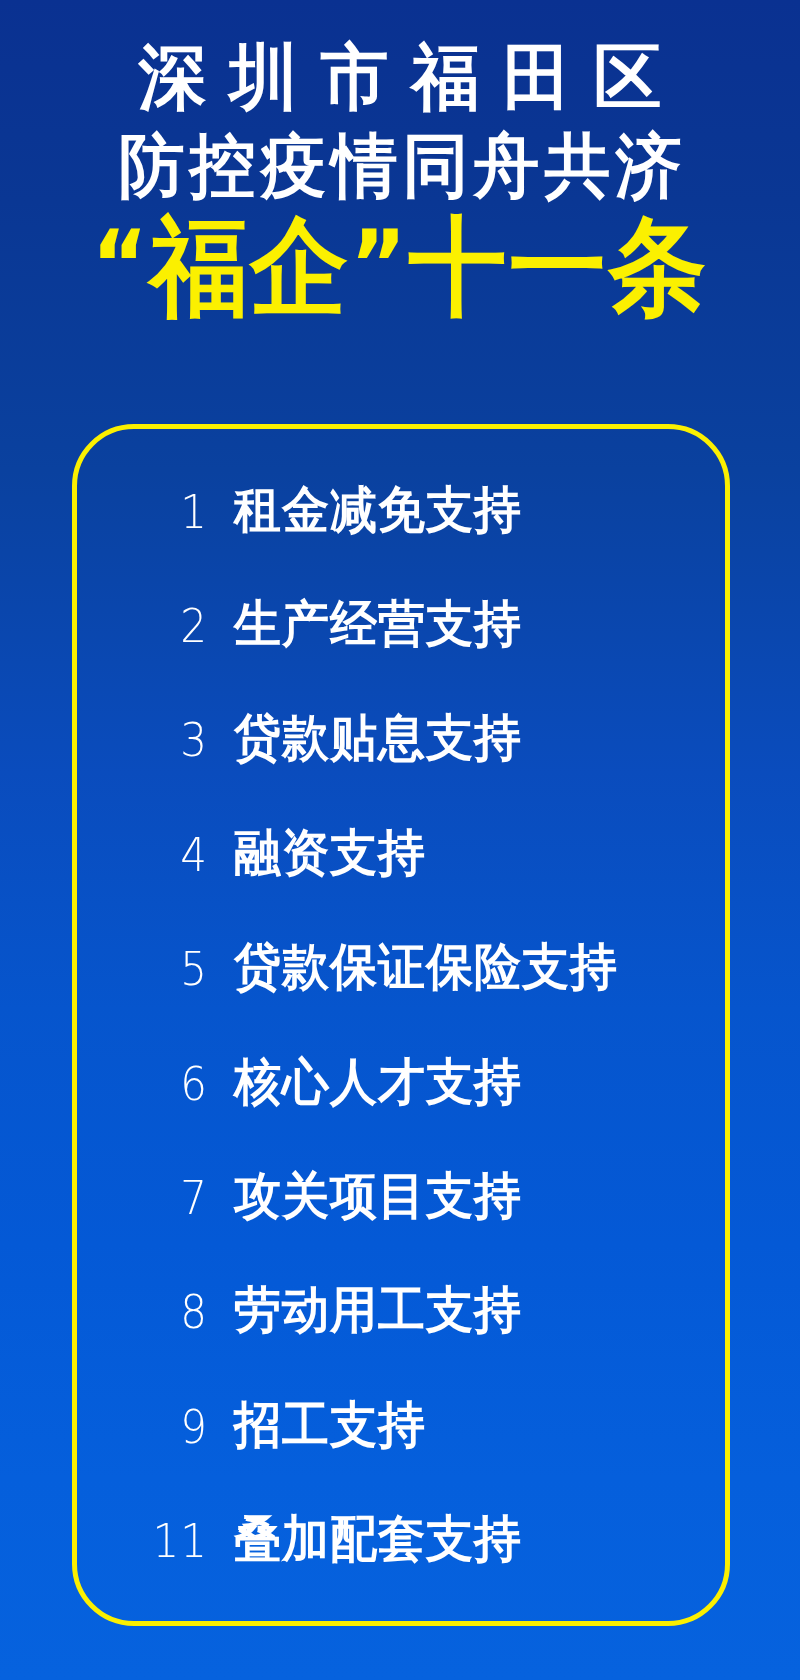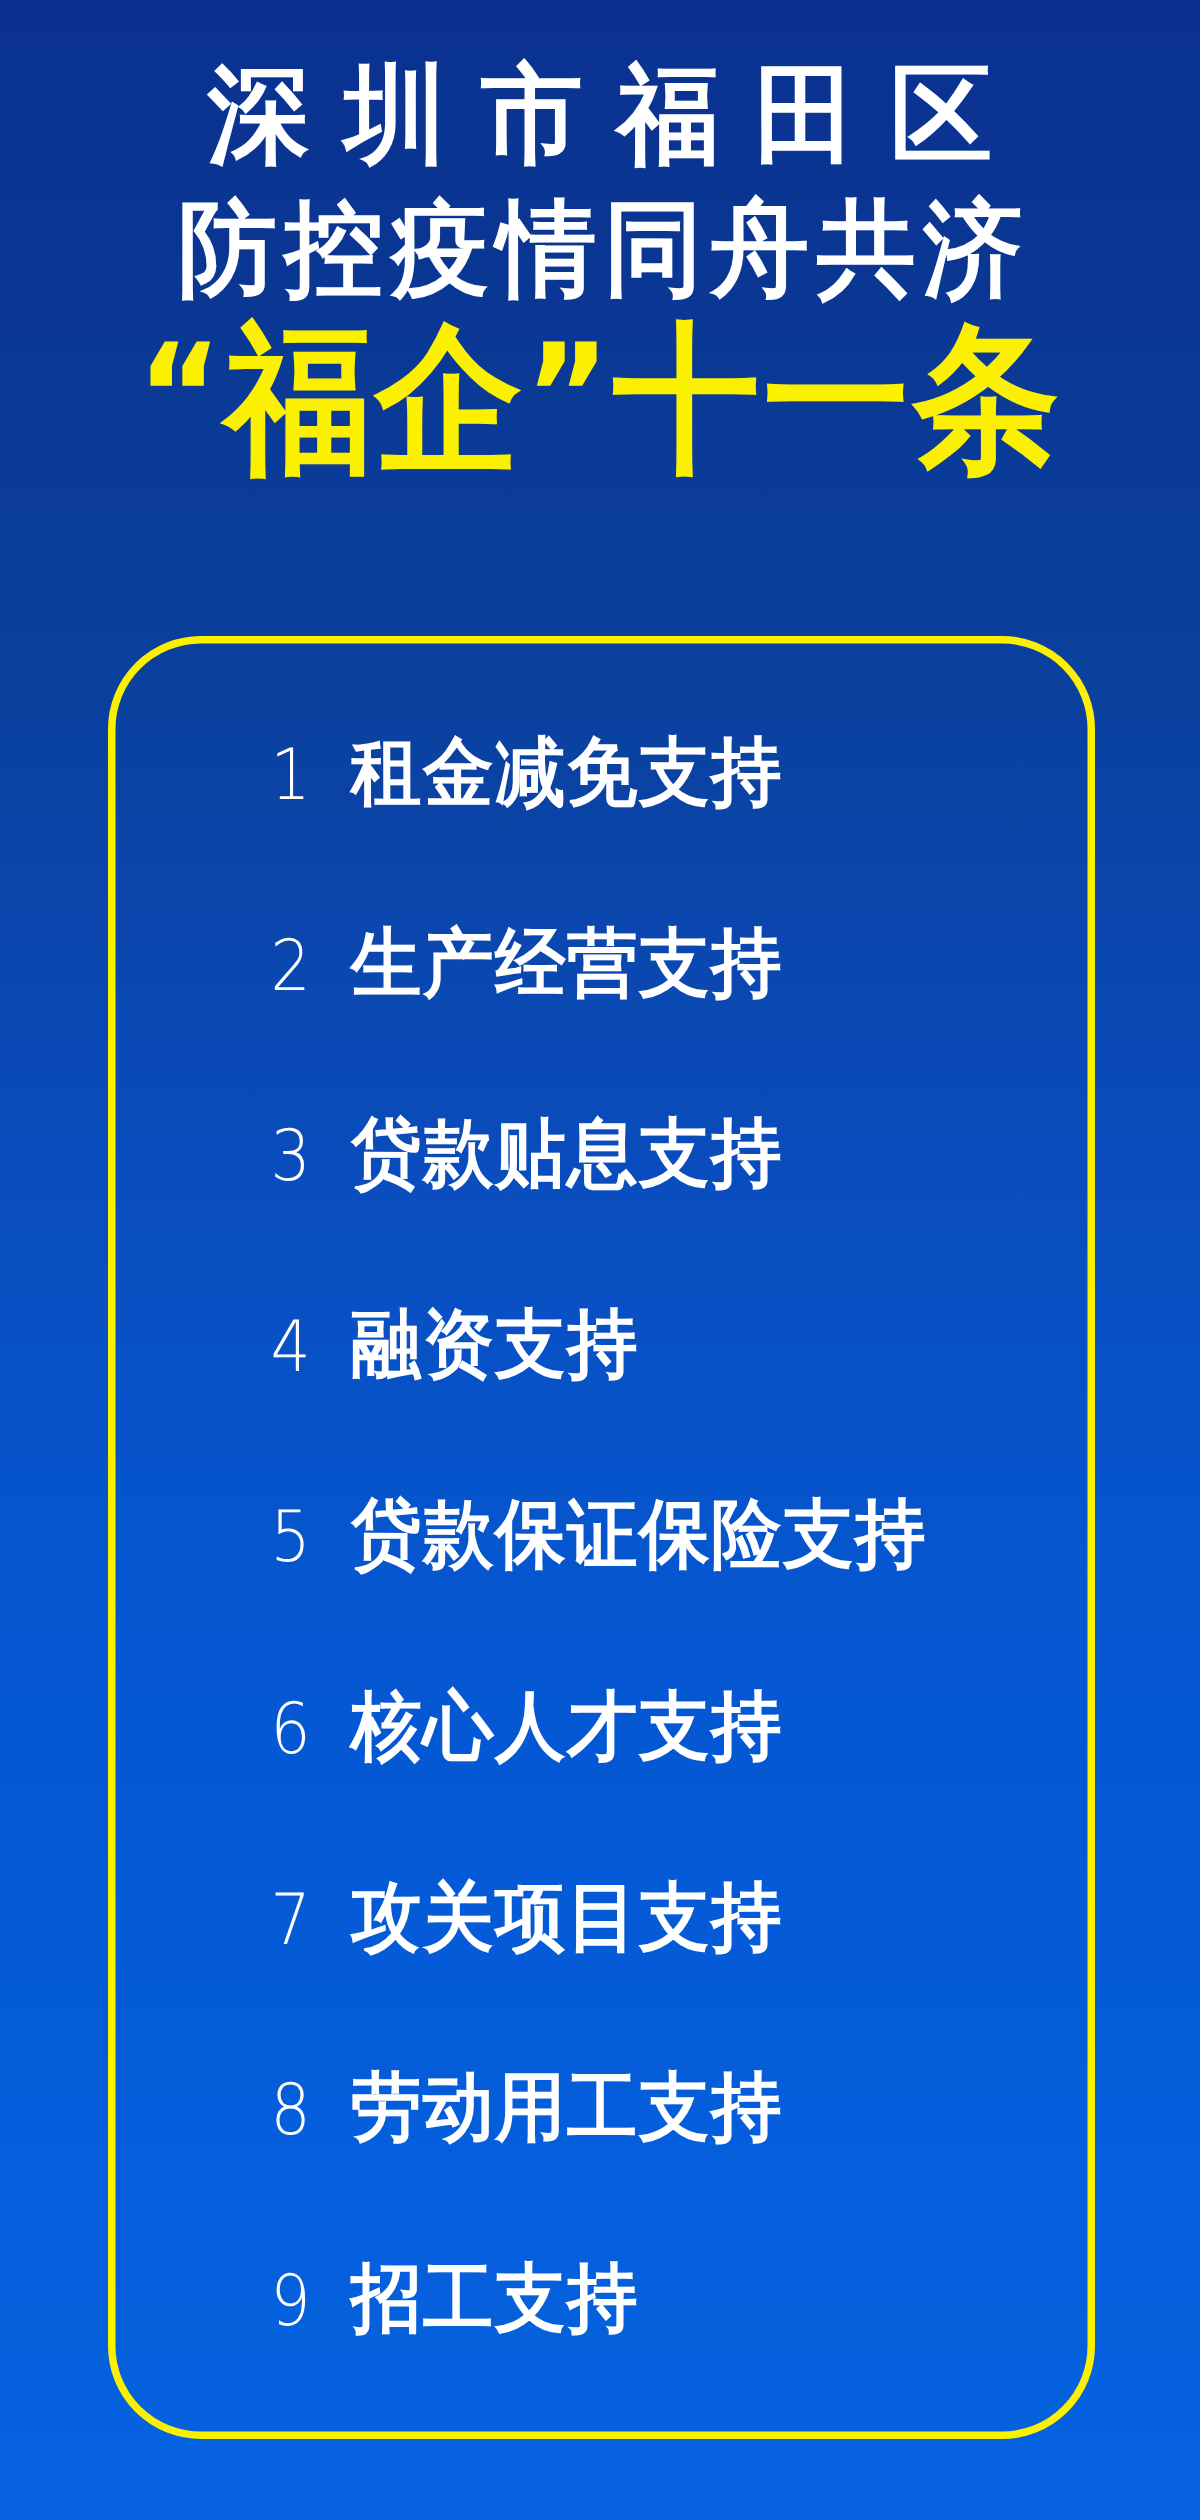--- a/index.html
+++ b/index.html
@@ -180,15 +180,19 @@
         <span class="item-label">攻关项目支持</span>
       </div>
       <div class="item">
         <span class="item-num">8</span>
         <span class="item-label">劳动用工支持</span>
       </div>
       <div class="item">
         <span class="item-num">9</span>
         <span class="item-label">招工支持</span>
       </div>
+      <div class="item">
+        <span class="item-num">11</span>
+        <span class="item-label">叠加配套支持</span>
+      </div>
     </div>
 
 </div>
 
 </body></html>

